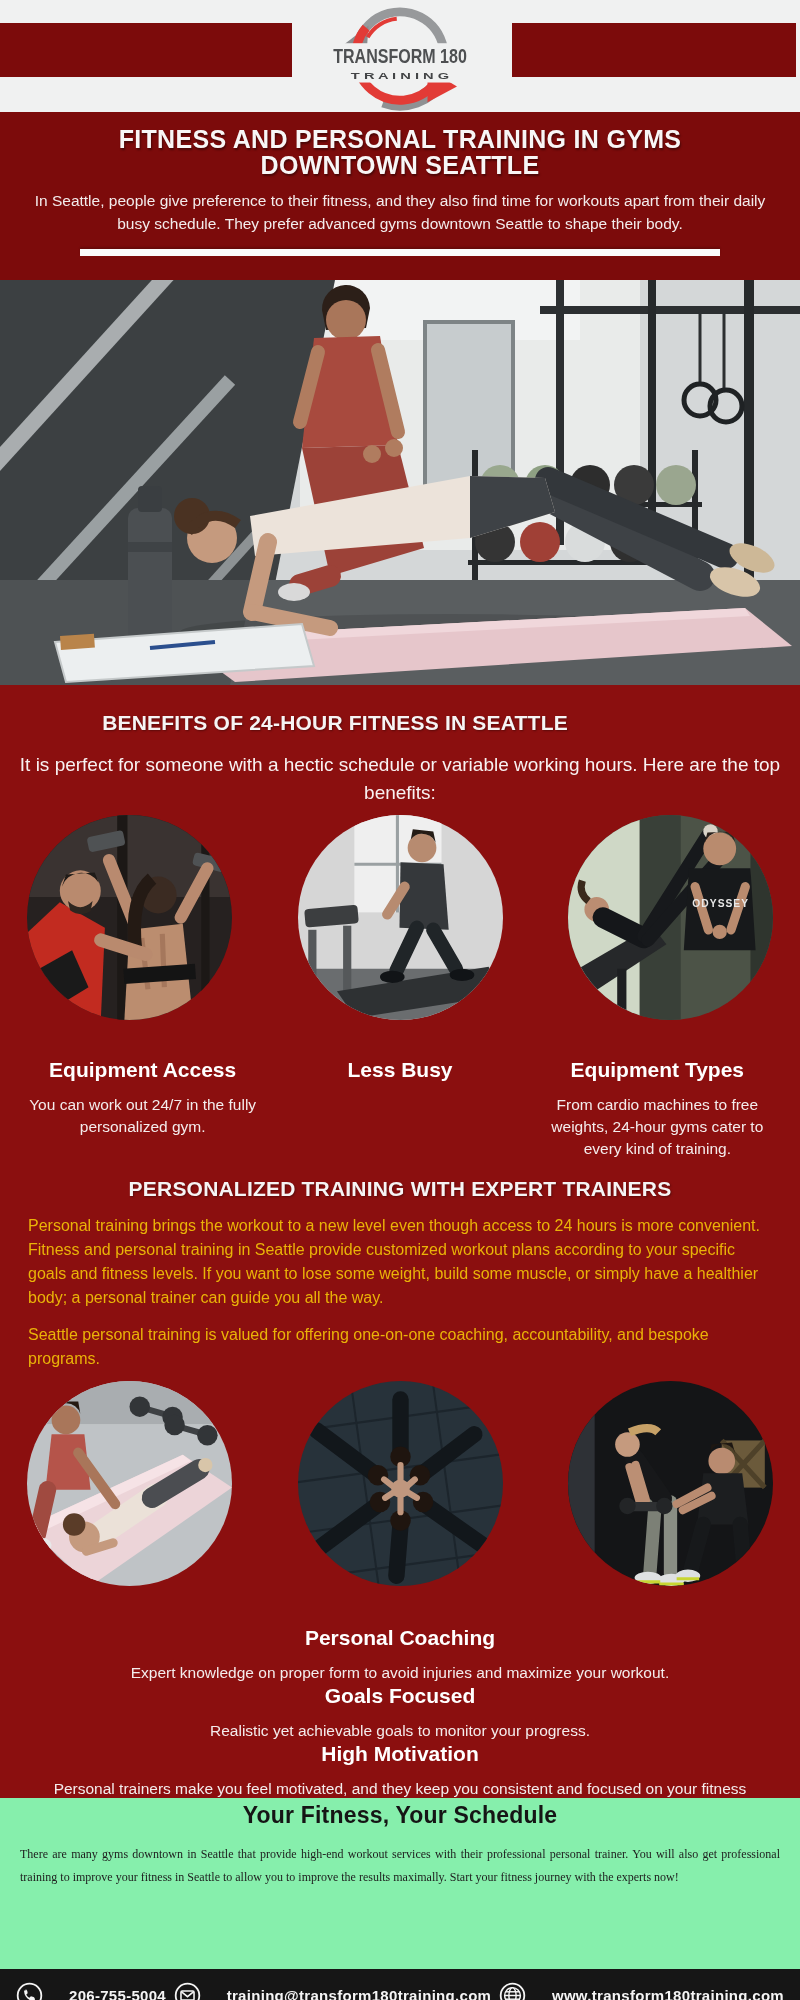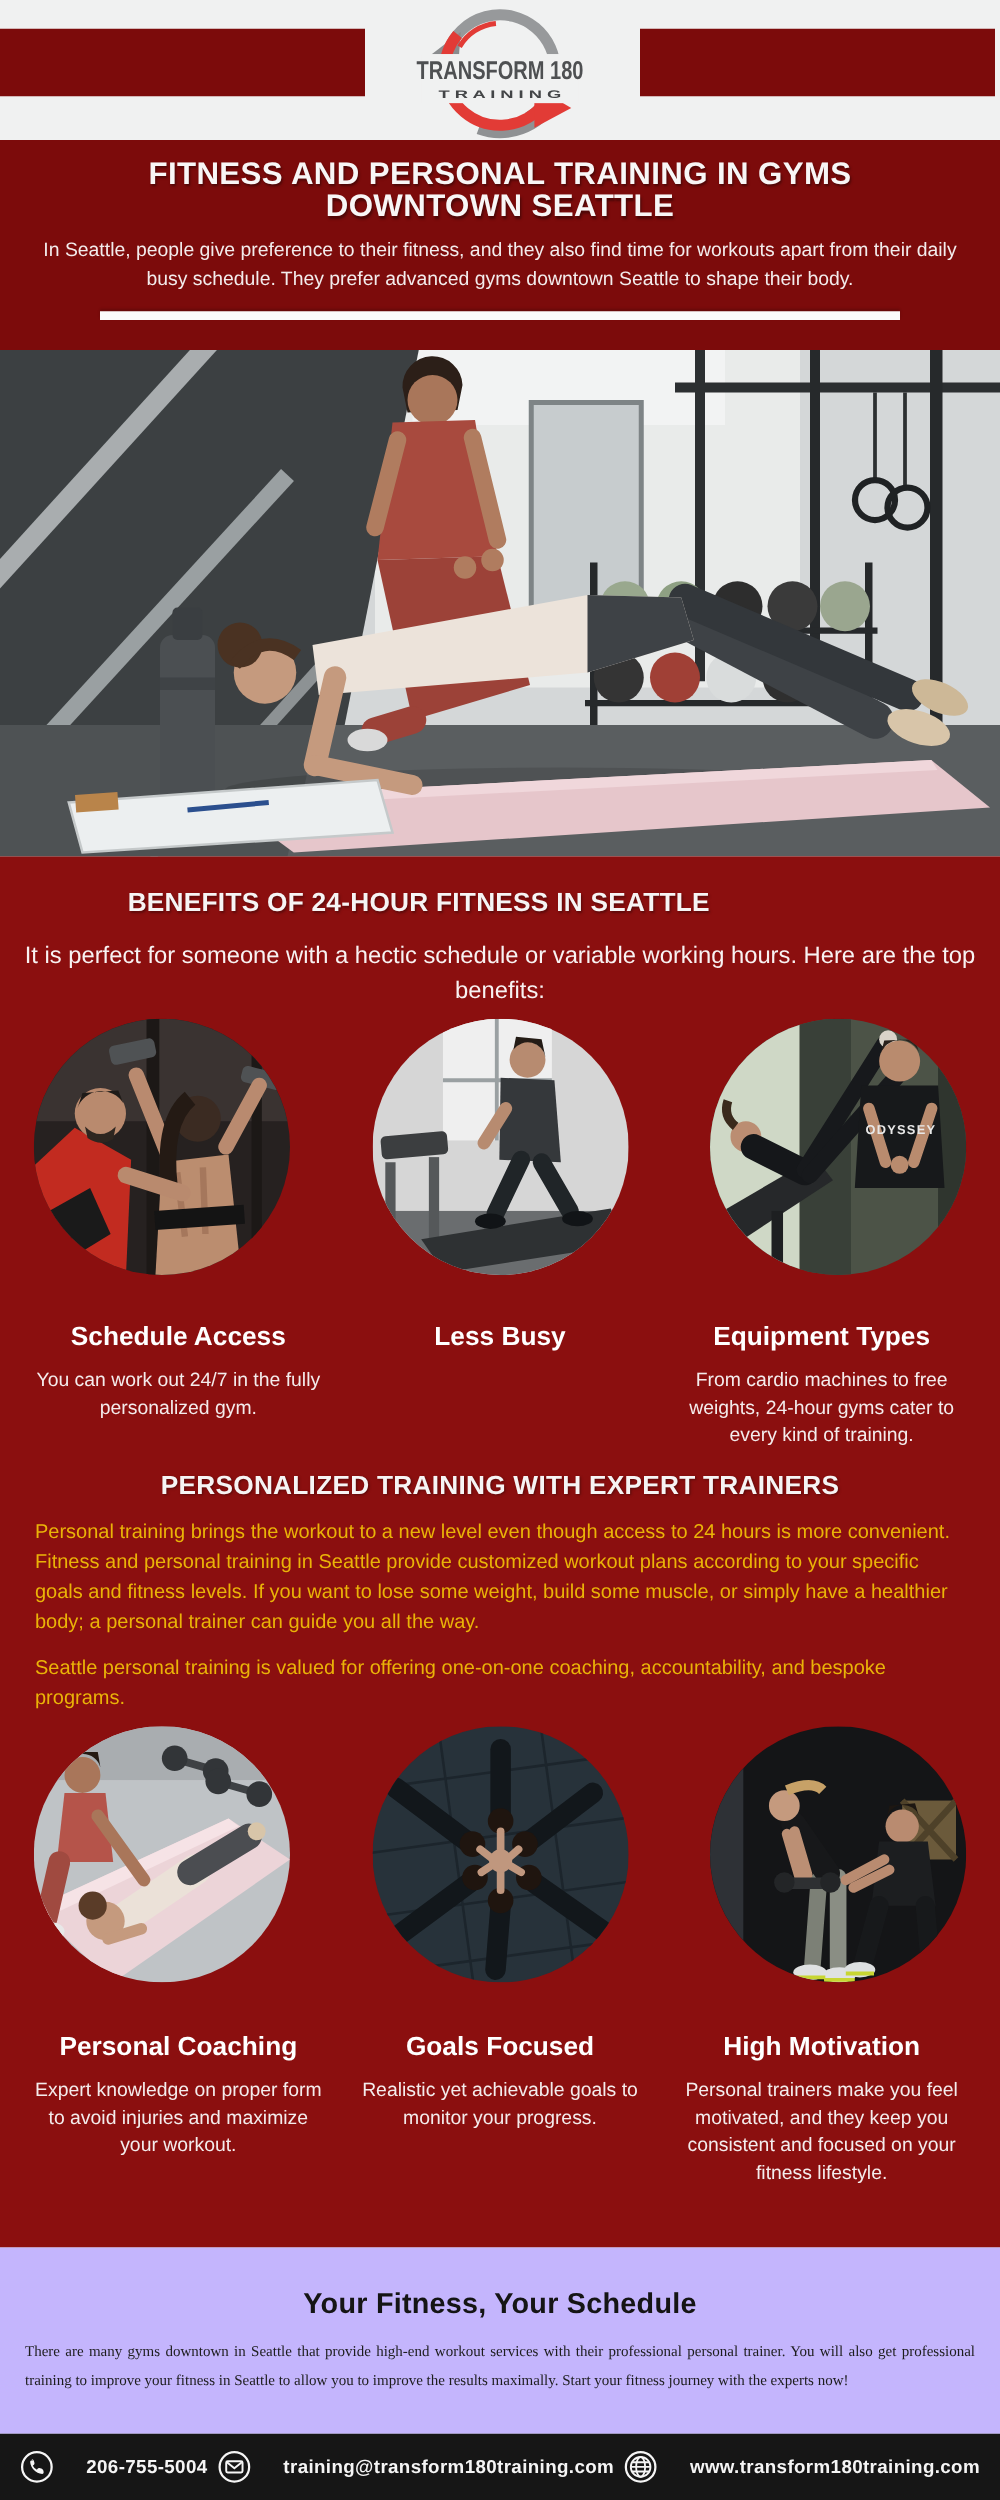--- a/index.html
+++ b/index.html
@@ -33,24 +33,24 @@
   .circle-row{display:flex;justify-content:space-between;padding:0 27px;margin-top:8px;}
   .circle{width:205px;height:205px;border-radius:50%;overflow:hidden;flex:none;line-height:0;}
   .caption-row{display:flex;padding:0 14px;margin-top:38px;}
   .caption{flex:1;text-align:center;padding:0 12px;}
   .caption h3{margin:0;font-size:21px;font-weight:bold;color:#ffffff;}
   .caption p{margin:12px 0 0;font-size:15.5px;line-height:22px;color:#f4ecec;}
   #personalized-heading{margin-top:17px;}
   .body-para{margin:13px 28px 0;font-size:16px;line-height:24px;color:#eab308;text-align:left;}
   #value-heading{margin-top:13px;}
   #row2{margin-top:10px;}
-  #captions2{margin-top:40px;}
-
-  
-  .closing{height:149px;background:#c4b5fd;box-sizing:border-box;padding-top:31px;}
+  #captions2{margin-top:40px;flex-direction:column;}
+
+  
+  .closing{height:171px;background:#86efac;box-sizing:border-box;padding-top:4px;}
   .closing h2{margin:0;font-size:23px;font-weight:bold;text-align:center;color:#151515;letter-spacing:.2px;}
   .closing p{margin:14px 20px 16px;font-size:12px;line-height:23px;text-align:justify;color:#1d1d1d;font-family:Liberation Serif, serif;}
 
   
   .footer{height:53px;background:#161616;display:flex;align-items:center;justify-content:space-between;
           padding:0 16px;box-sizing:border-box;color:#fff;}
   .contact{display:flex;align-items:center;gap:26px;}
   .contact .txt{font-size:15px;font-weight:bold;letter-spacing:.3px;color:#f5f5f5;}
   .icon-circle{width:27px;height:27px;flex:none;}
 </style>
@@ -227,21 +227,21 @@
           <path d="M 124 70 L 137 112" stroke="#b98b6e" stroke-width="9" stroke-linecap="round" fill="none"></path>
           <path d="M 173 70 L 159 112" stroke="#b98b6e" stroke-width="9" stroke-linecap="round" fill="none"></path>
           <circle cx="148" cy="114" r="7" fill="#b98b6e"></circle>
           <text x="149" y="90" text-anchor="middle" font-family="Liberation Sans, sans-serif" font-size="10" font-weight="bold" fill="#e8e8e8" letter-spacing="1">ODYSSEY</text>
         </svg>
       </div>
     </div>
 
     <div class="caption-row">
       <div class="caption">
-        <h3>Schedule Access</h3>
+        <h3>Equipment Access</h3>
         <p>You can work out 24/7 in the fully personalized gym.</p>
       </div>
       <div class="caption">
         <h3>Less Busy</h3>
       </div>
       <div class="caption">
         <h3>Equipment Types</h3>
         <p>From cardio machines to free weights, 24-hour gyms cater to every kind of training.</p>
       </div>
     </div>

